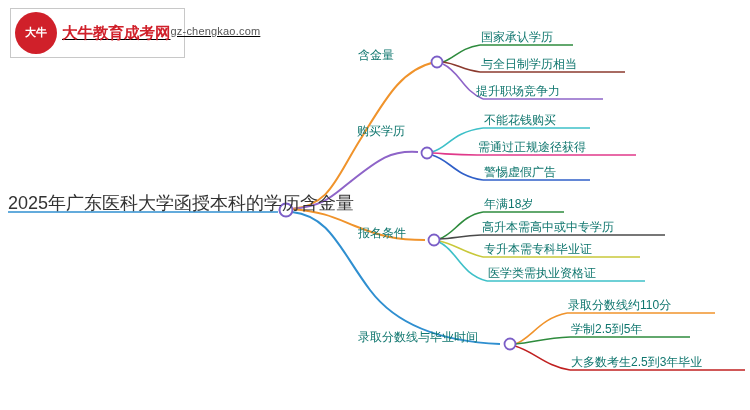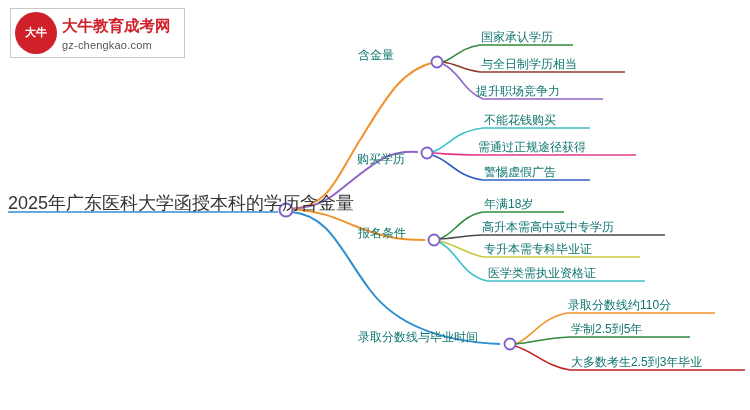--- a/index.html
+++ b/index.html
@@ -46,22 +46,23 @@
     line-height: 1.05;
     text-align: center;
     font-weight: bold;
     flex: none;
     position: relative;
   }
   .logo-mark span { display: block; }
   .logo-text {
     margin-left: 5px;
     display: flex;
-    flex-direction: column;
+    flex-direction: row;
     justify-content: center;
+    text-decoration: underline;
   }
   .logo-title {
     color: #d0202a;
     font-size: 15.5px;
     font-weight: bold;
     letter-spacing: 0px;
     white-space: nowrap;
   }
   .logo-sub {
     color: #555555;
@@ -142,21 +143,21 @@
   </div>
   <div class="logo-text">
     <div class="logo-title">大牛教育成考网</div>
     <div class="logo-sub">gz-chengkao.com</div>
   </div>
 </div>
 
 <div class="node-label root-label" style="left:8px; top:196px;">2025年广东医科大学函授本科的学历含金量</div>
 
 <div class="node-label" style="left:358px; top:48px;">含金量</div>
-<div class="node-label" style="left:357px; top:152px;">购买学历</div>
+<div class="node-label" style="left:357px; top:124px;">购买学历</div>
 <div class="node-label" style="left:358px; top:226px;">报名条件</div>
 <div class="node-label" style="left:358px; top:330px;">录取分数线与毕业时间</div>
 
 <div class="node-label" style="left:481px; top:30px;">国家承认学历</div>
 <div class="node-label" style="left:481px; top:57px;">与全日制学历相当</div>
 <div class="node-label" style="left:476px; top:84px;">提升职场竞争力</div>
 
 <div class="node-label" style="left:484px; top:113px;">不能花钱购买</div>
 <div class="node-label" style="left:478px; top:140px;">需通过正规途径获得</div>
 <div class="node-label" style="left:484px; top:165px;">警惕虚假广告</div>

